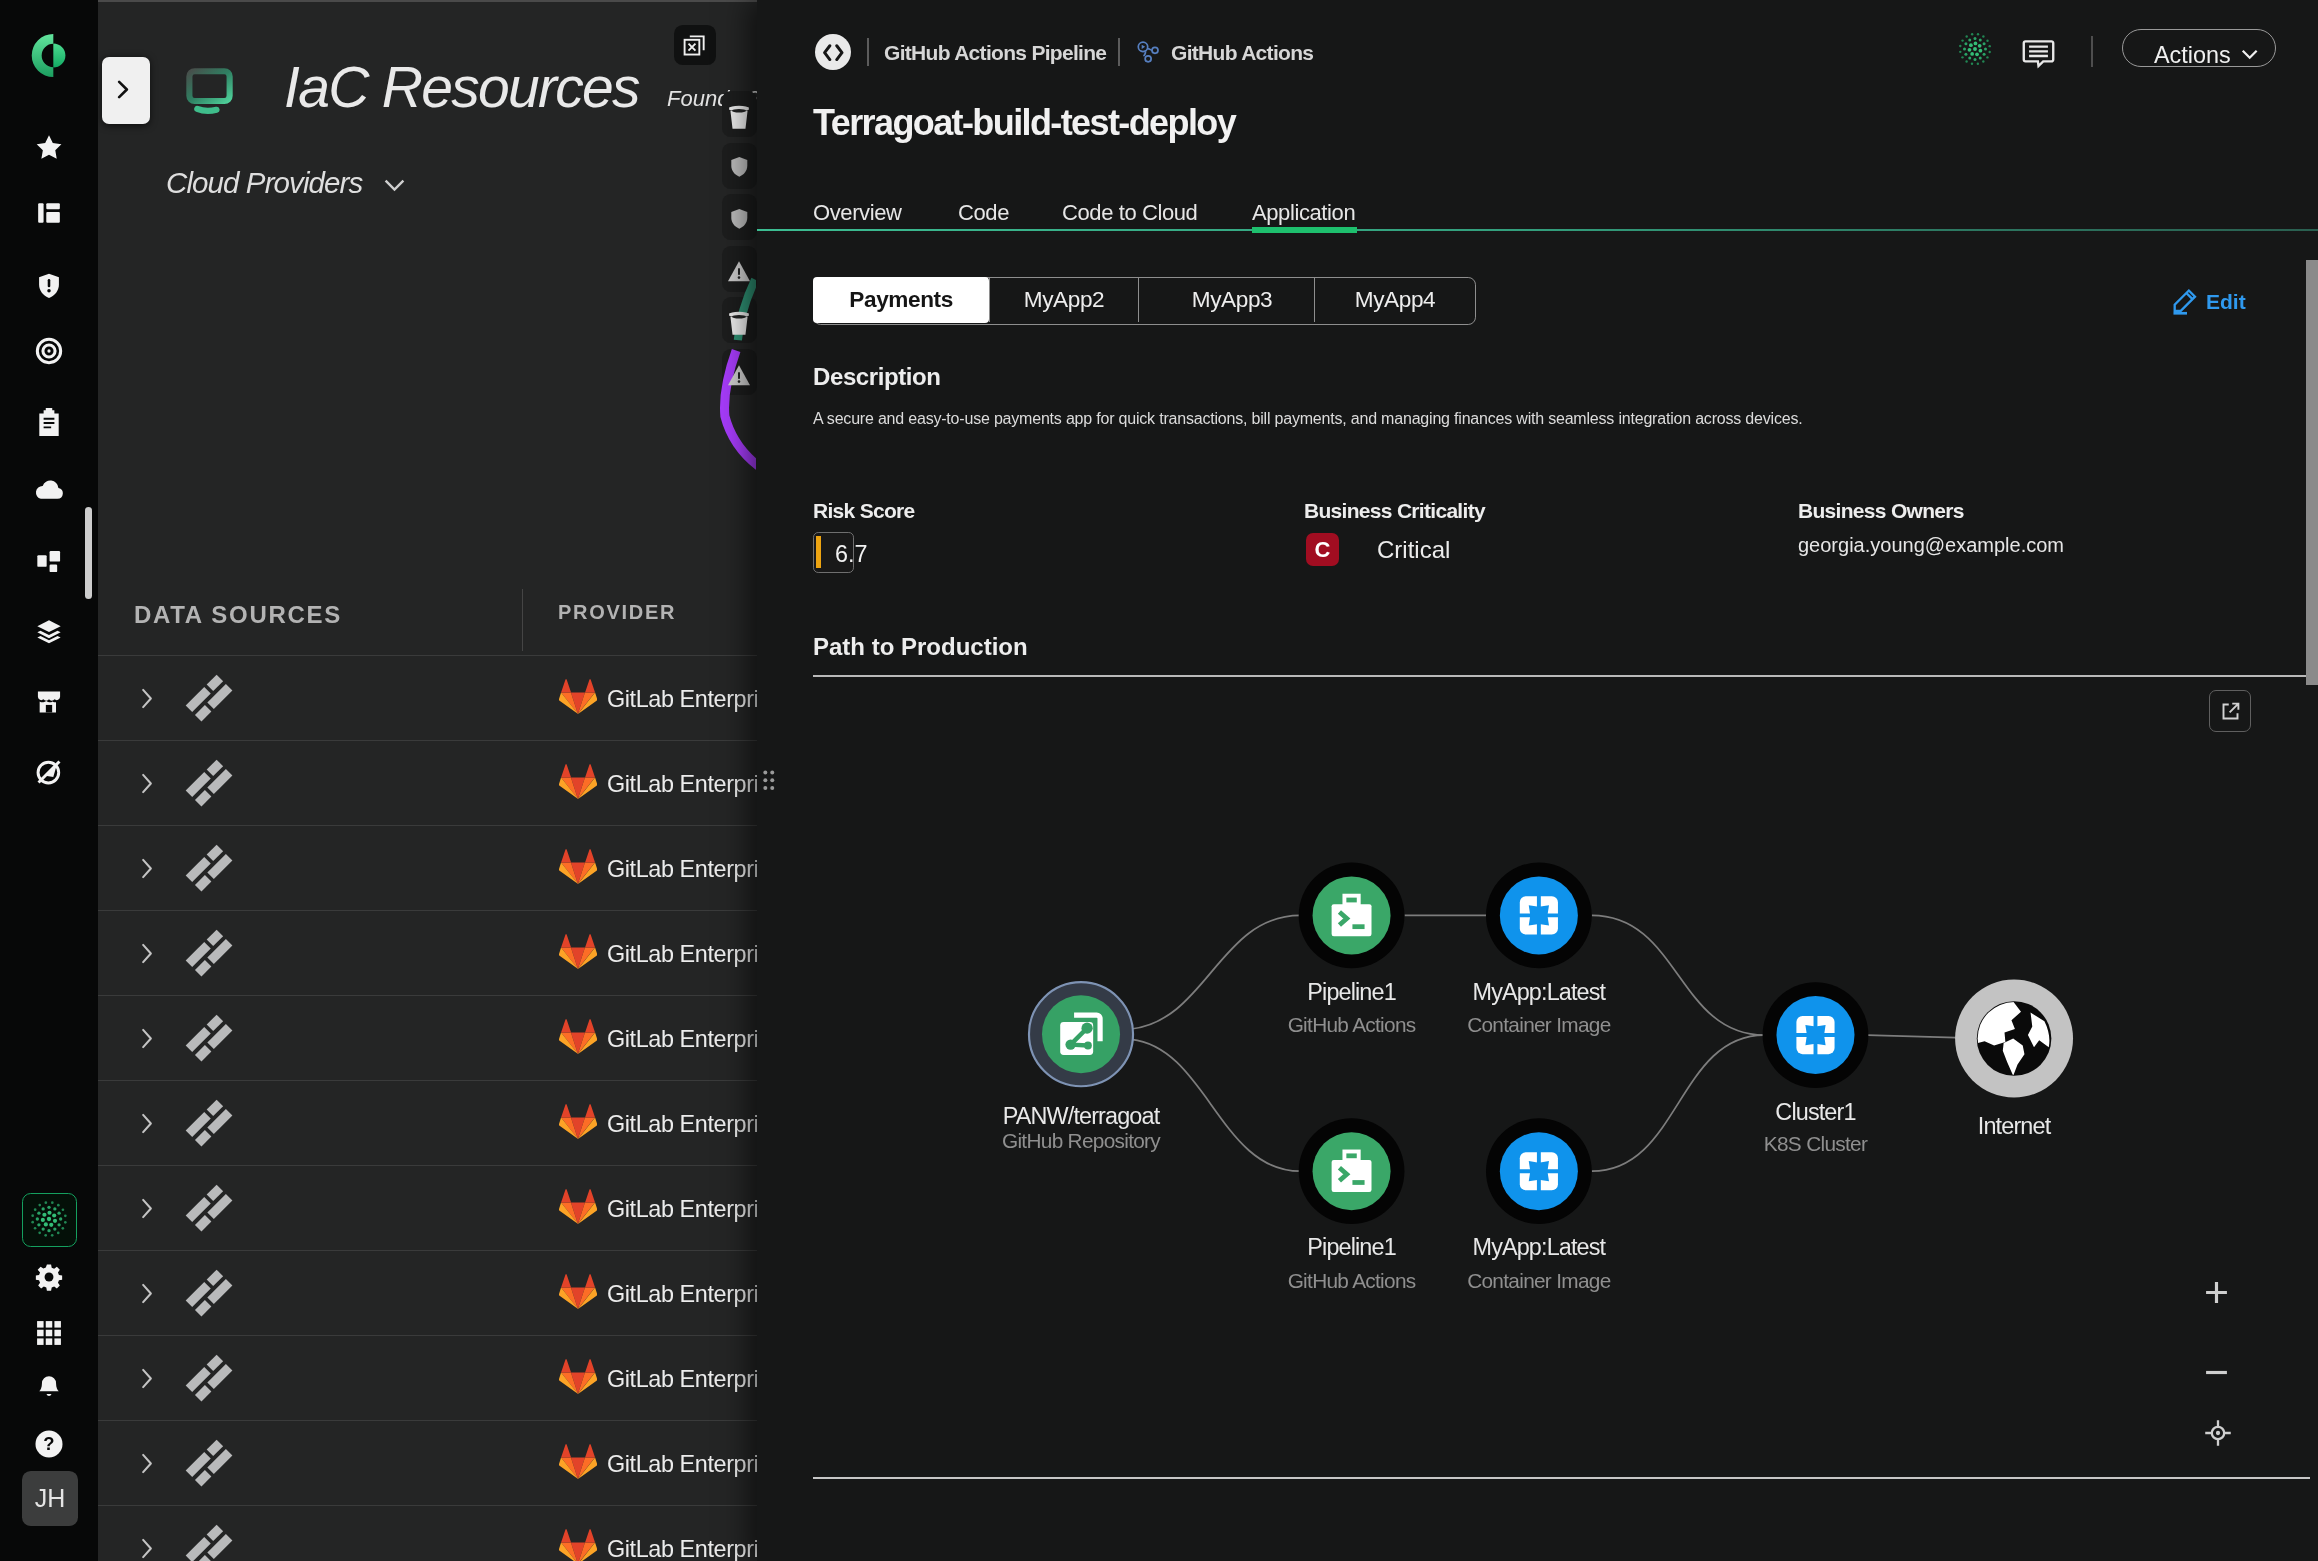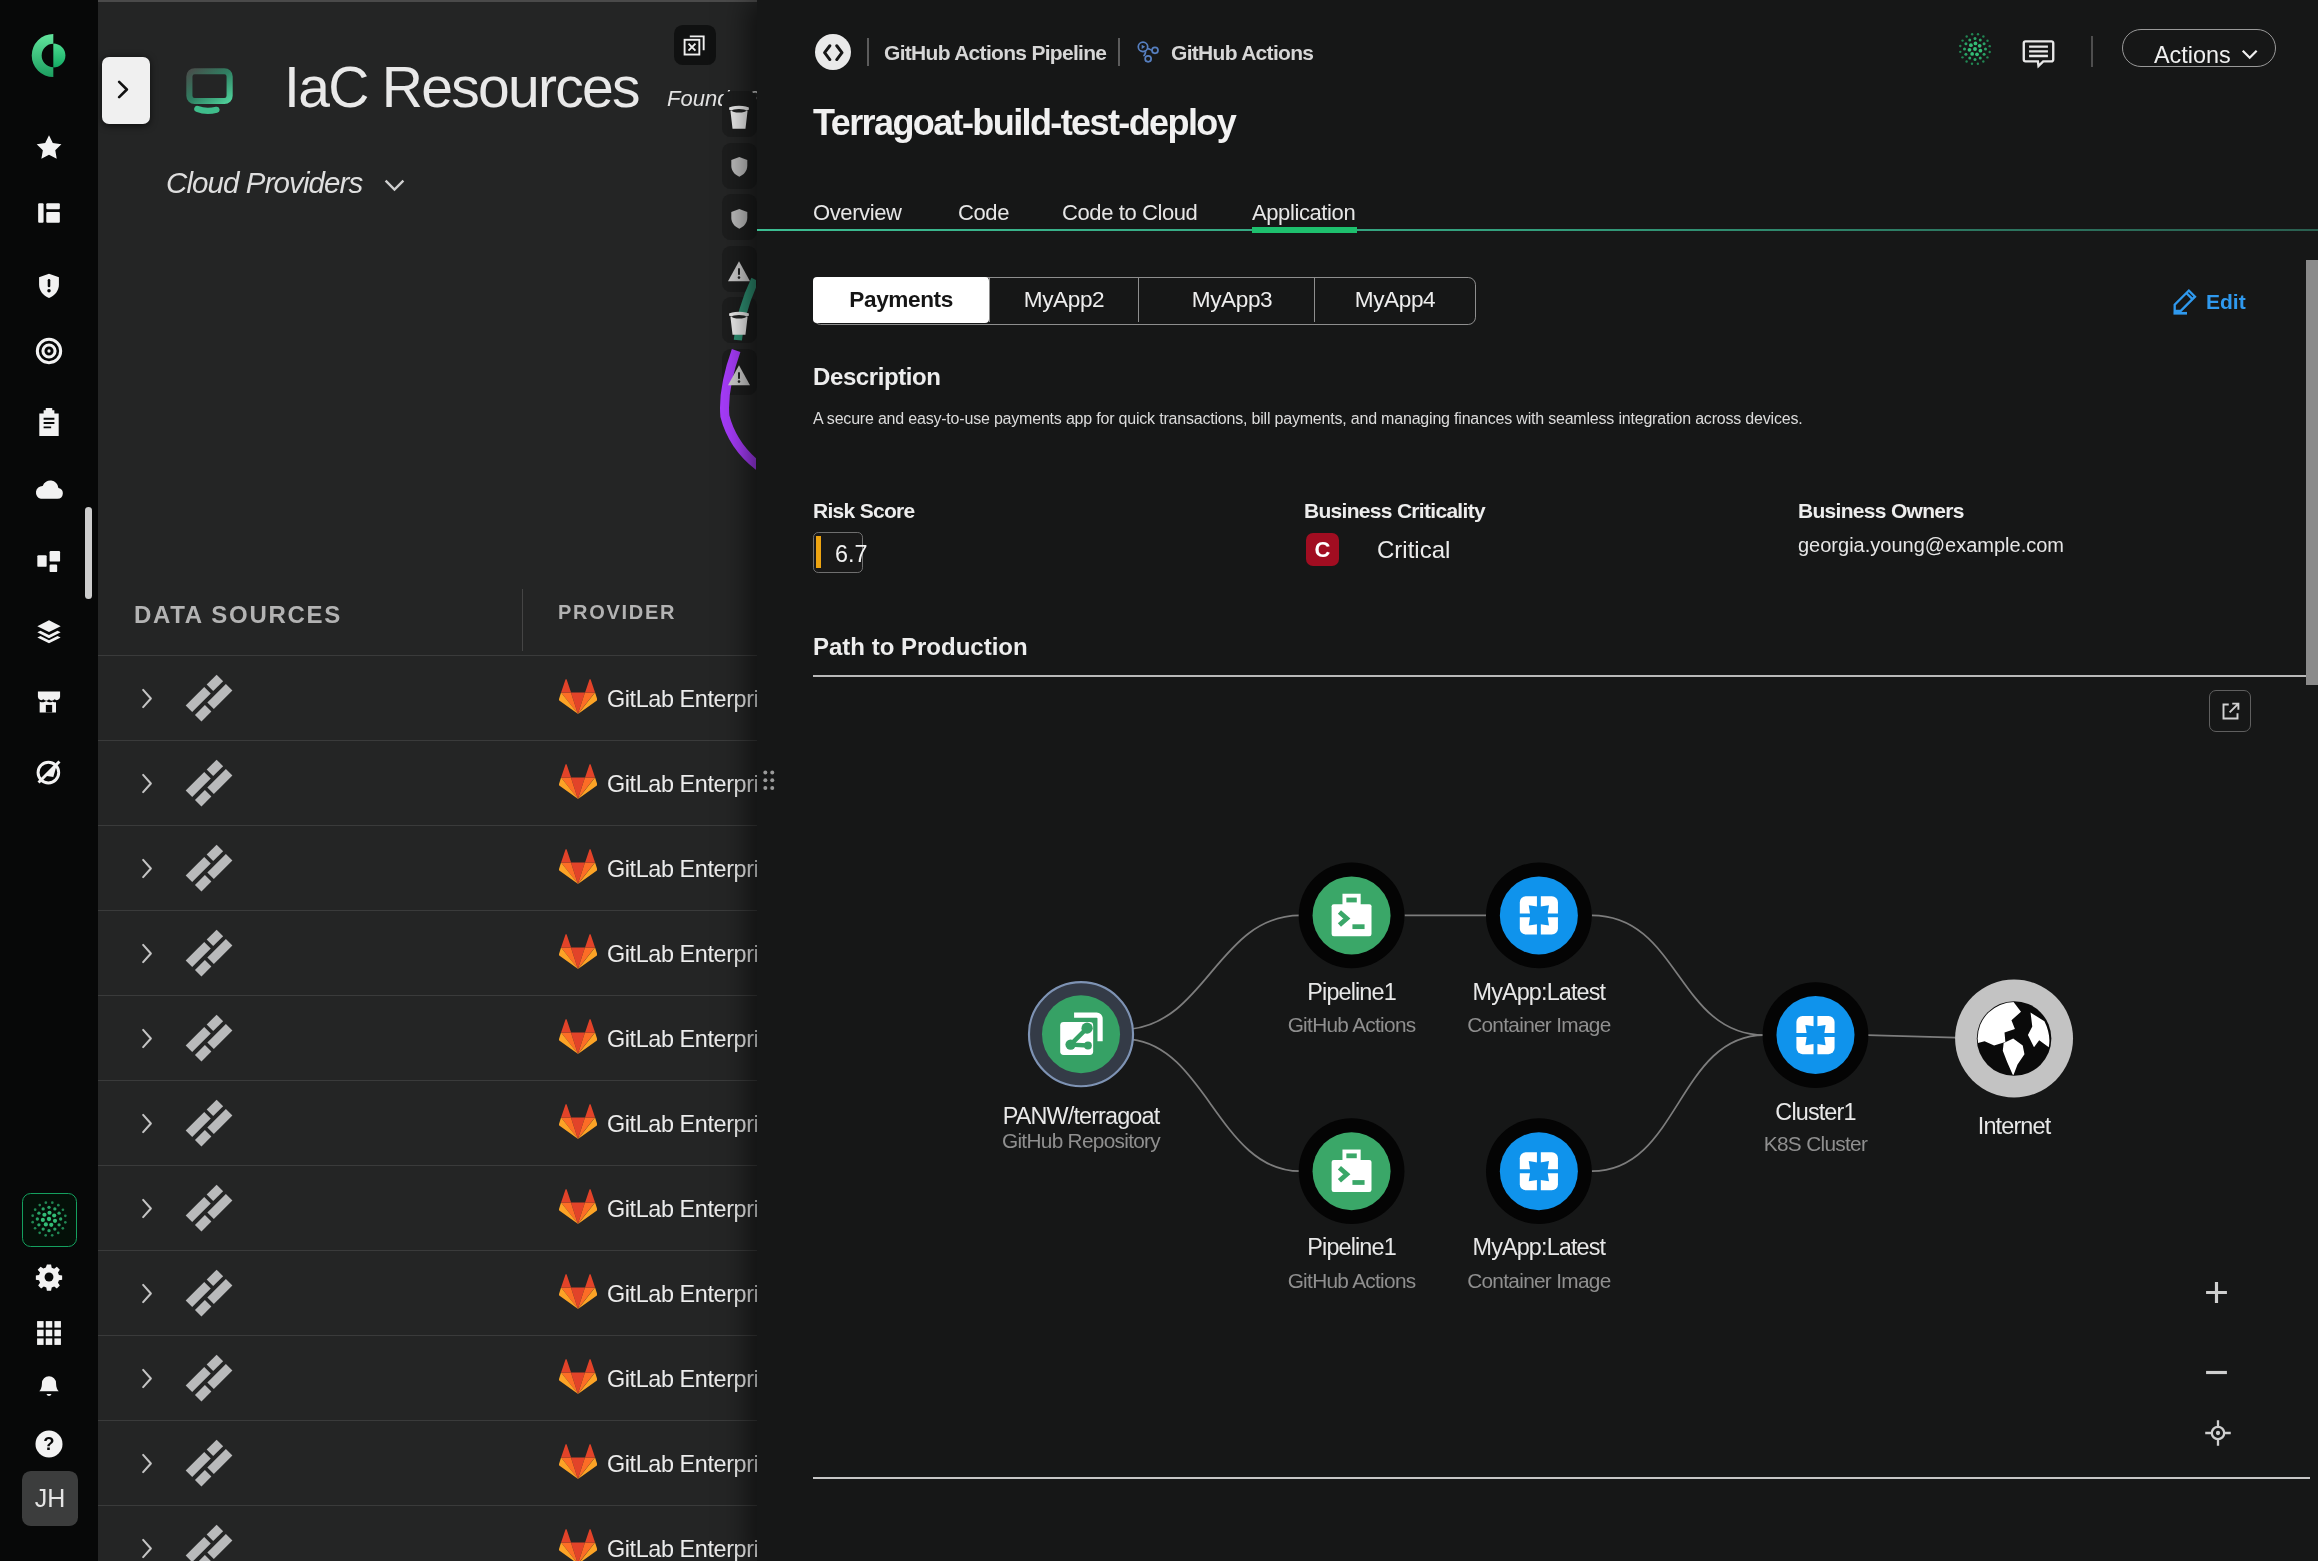--- a/index.html
+++ b/index.html
@@ -6,21 +6,21 @@
   html,body { width:2319px; height:1562px; background:#000; overflow:hidden; }
   body { font-family:"Liberation Sans", sans-serif; position:relative; }
   .abs { position:absolute; }
   
   #sidebar { left:0; top:0; width:98px; height:1562px; background:#070808; z-index:30; }
   .sicon { position:absolute; left:49px; transform:translate(-50%,-50%); color:#f2f2f2; }
   
   #iac { left:98px; top:0; width:659px; height:1562px; background:#242525; border-top:2.6px solid #4a4a4a; overflow:hidden; z-index:10; }
   
   #ovl { left:757px; top:0; width:1562px; height:1562px; background:#161717; z-index:20; box-shadow:-8.7px 0 26px rgba(0,0,0,.55); }
-  .w { color:#e9e9e9; }
+  .w { color:#e9e9e9;font-style:italic; }
   .row { left:0; width:659px; height:85px; border-top:0.9px solid #3a3b3b; }
 </style>
 </head>
 <body>
 <div class="abs" id="iac">
 
   <svg class="abs" style="left:87px; top:64px" width="49" height="49" viewBox="0 0 56 56">
     <defs>
         <linearGradient id="mg" x1="0" y1="0" x2="1" y2="1">
           <stop offset="0" stop-color="#474f4b"></stop>
@@ -408,21 +408,21 @@
   <svg class="abs" style="left:1414px; top:285px" width="29.5" height="29.5" viewBox="0 0 24 24" fill="none" stroke="#2f99ee" stroke-width="1.9">
       <path d="M14.5 4.5l5 5L8 21H3v-5z M12.5 6.5l5 5"></path>
       <path d="M2 23h11" stroke-width="2.2"></path>
     </svg>
   <div class="abs" style="left:1449px; top:290px; font-size:21px; font-weight:bold; color:#2f99ee;">Edit</div>
 
   <div class="abs" style="left:56px; top:363px; font-size:24px; font-weight:bold; letter-spacing:-0.4px; color:#ededed;">Description</div>
   <div class="abs" style="left:56px; top:410px; font-size:16px; letter-spacing:-0.2px; color:#dcdcdc; white-space:nowrap;">A secure and easy-to-use payments app for quick transactions, bill payments, and managing finances with seamless integration across devices.</div>
 
   <div class="abs" style="left:56px; top:499px; font-size:21px; font-weight:bold; letter-spacing:-0.7px; color:#ededed;">Risk Score</div>
-  <div class="abs" style="left:56px; top:532px; width:50px; height:41px; background:#191919; border:1.7px solid #6f6f6f; border-radius:5.2px;">
+  <div class="abs" style="left:56px; top:532px; width:41px; height:41px; background:#191919; border:1.7px solid #6f6f6f; border-radius:5.2px;">
     <div style="position:absolute; left:1.7px; top:2.6px; width:5.2px; height:32px; background:#eda411;"></div>
     <div style="position:absolute; left:21px; top:7.8px; font-size:23.4px; color:#f2f2f2;">6.7</div>
   </div>
   <div class="abs" style="left:547px; top:499px; font-size:21px; font-weight:bold; letter-spacing:-0.7px; color:#ededed;">Business Criticality</div>
   <div class="abs" style="left:549px; top:533px; width:33px; height:33px; background:#a10d21; border-radius:7px; text-align:center; line-height:33px; font-size:22px; font-weight:bold; color:#fff;">C</div>
   <div class="abs" style="left:620px; top:536px; font-size:24px; color:#ececec;text-align:right;">Critical</div>
   <div class="abs" style="left:1041px; top:499px; font-size:21px; font-weight:bold; letter-spacing:-0.7px; color:#ededed;">Business Owners</div>
   <div class="abs" style="left:1041px; top:534px; font-size:20px; color:#e6e6e6;">georgia.young@example.com</div>
 
   <div class="abs" style="left:56px; top:633px; font-size:24px; font-weight:bold; color:#ededed;">Path to Production</div>

